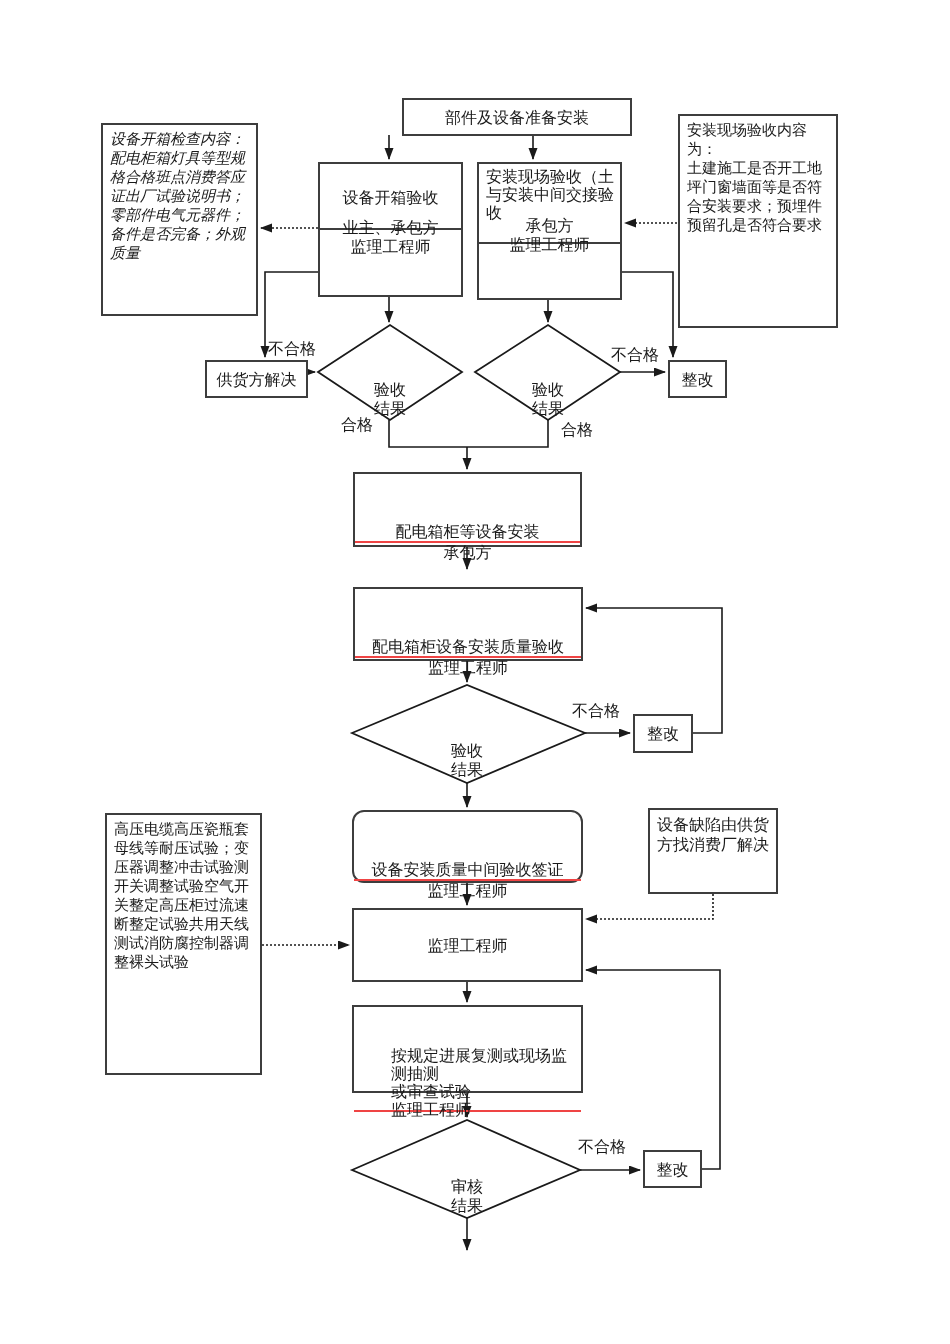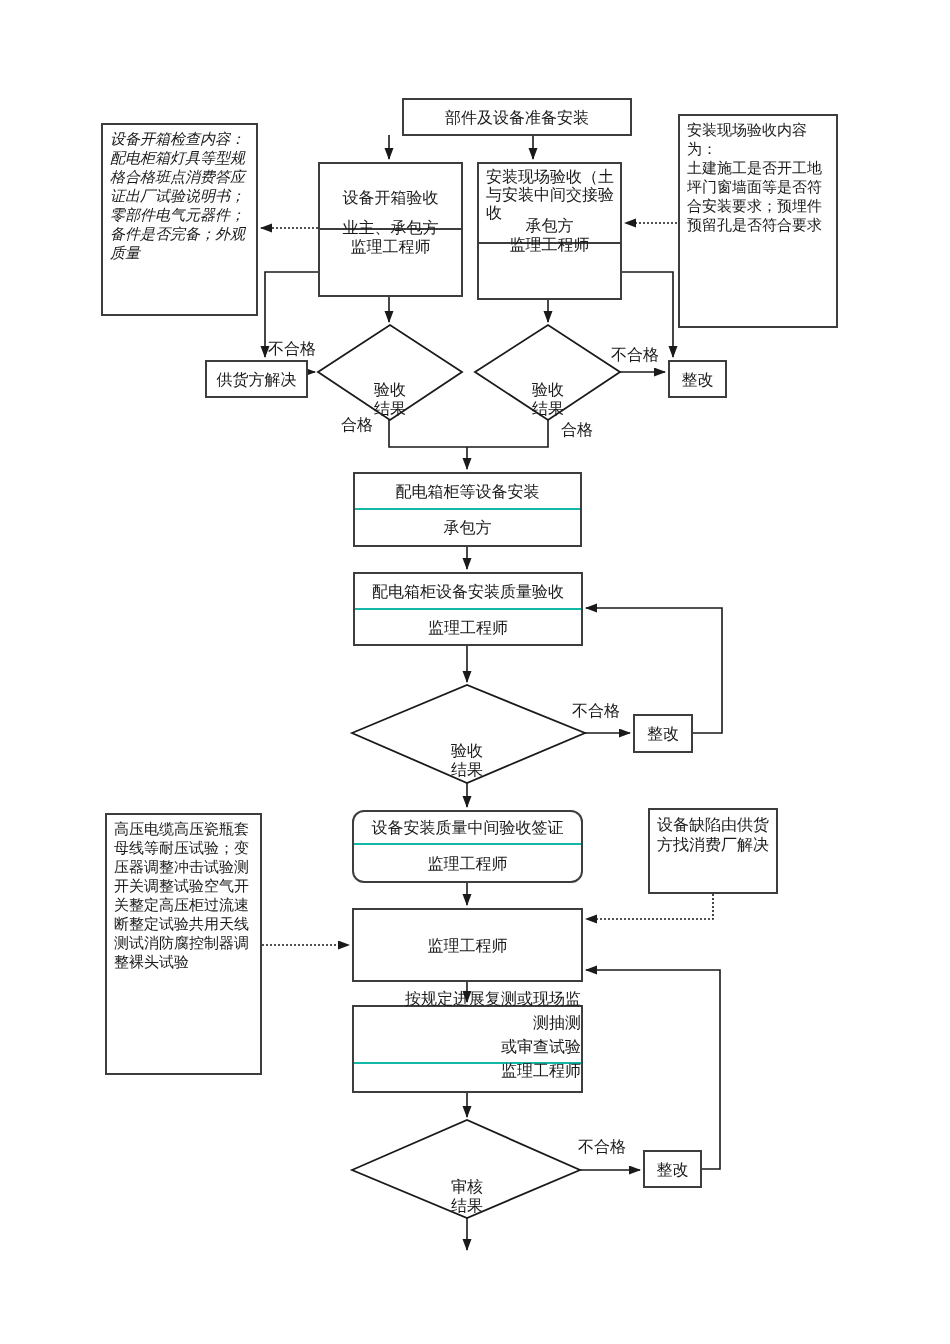--- a/index.html
+++ b/index.html
@@ -7,21 +7,21 @@
     position:relative;width:950px;height:1344px;background:#ffffff;
     font-family:"Liberation Serif","DejaVu Serif",serif;color:#1a1a1a;overflow:hidden;
   }
   .wires{position:absolute;left:0;top:0;width:950px;height:1344px;}
   .box{
     position:absolute;border:2px solid #3d3d3d;background:#ffffff;
     box-sizing:border-box;font-size:16px;line-height:19px;
   }
   .center{display:flex;align-items:center;justify-content:center;text-align:center;}
   .rows{display:flex;flex-direction:column;}
-  .rowTitle{display:flex;align-items:center;justify-content:center;text-align:right;border-bottom:2px solid #14b8a6;}
+  .rowTitle{display:flex;align-items:center;justify-content:center;text-align:left;border-bottom:2px solid #ef4444;margin-top:48px;}
   .rowParty{flex:1;display:flex;align-items:center;justify-content:center;text-align:center;}
   .note{font-size:15px;line-height:19px;white-space:pre-line;padding:5px 7px;box-sizing:border-box;}
   .pre{white-space:pre-line;}
   .absTxt{position:absolute;left:0;right:0;text-align:center;}
   .divline{position:absolute;left:0;right:0;height:0;border-top:2px solid #3d3d3d;}
   .dlabel{position:absolute;width:80px;text-align:center;font-size:16px;line-height:19px;white-space:pre-line;margin-top:28px;}
   .elabel{position:absolute;font-size:16px;line-height:17px;white-space:nowrap;}
 </style>
 </head>
 <body>
@@ -110,40 +110,40 @@
 
   <div class="box center" style="left:668px;top:360px;width:59px;height:38px;">
     <span>整改</span>
   </div>
 
   <div class="box rows" style="left:353px;top:472px;width:229px;height:75px;">
     <div class="rowTitle" style="height:34px;">配电箱柜等设备安装</div>
     <div class="rowParty">承包方</div>
   </div>
 
-  <div class="box rows" style="left:353px;top:572px;width:230px;height:74px;">
+  <div class="box rows" style="left:353px;top:587px;width:230px;height:74px;">
     <div class="rowTitle" style="height:34px;">配电箱柜设备安装质量验收</div>
     <div class="rowParty">监理工程师</div>
   </div>
 
   <div class="box center" style="left:633px;top:714px;width:60px;height:39px;">
     <span>整改</span>
   </div>
 
   <div class="box rows" style="left:352px;top:810px;width:231px;height:73px;border-radius:12px;">
     <div class="rowTitle" style="height:31px;">设备安装质量中间验收签证</div>
     <div class="rowParty">监理工程师</div>
   </div>
 
   <div class="box rows" style="left:352px;top:908px;width:231px;height:74px;">
     <div class="rowParty">监理工程师</div>
   </div>
 
   <div class="box rows" style="left:352px;top:1005px;width:231px;height:88px;">
-    <div class="rowTitle pre" style="height:55px;line-height:24px;padding-left:37px;">按规定进展复测或现场监测抽测
+    <div class="rowTitle pre" style="height:55px;line-height:18px;padding-left:37px;">按规定进展复测或现场监测抽测
 或审查试验
 监理工程师</div>
     <div class="rowParty"></div>
   </div>
 
   <div class="box note" style="left:105px;top:813px;width:157px;height:262px;">高压电缆高压瓷瓶套
 母线等耐压试验；变
 压器调整冲击试验测
 开关调整试验空气开
 关整定高压柜过流速

